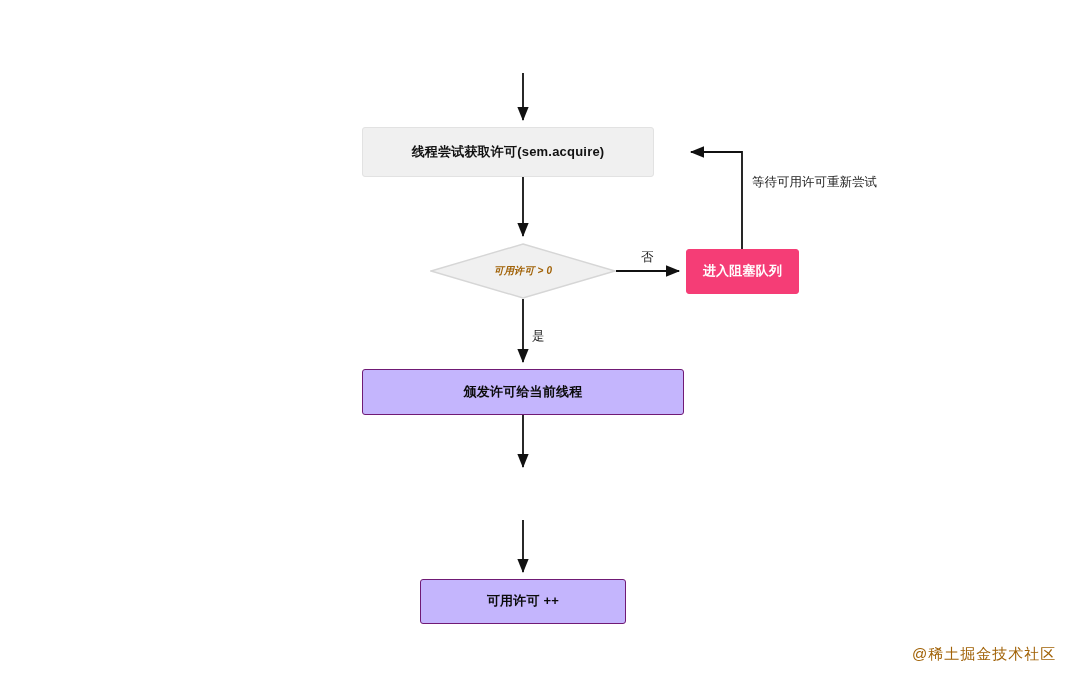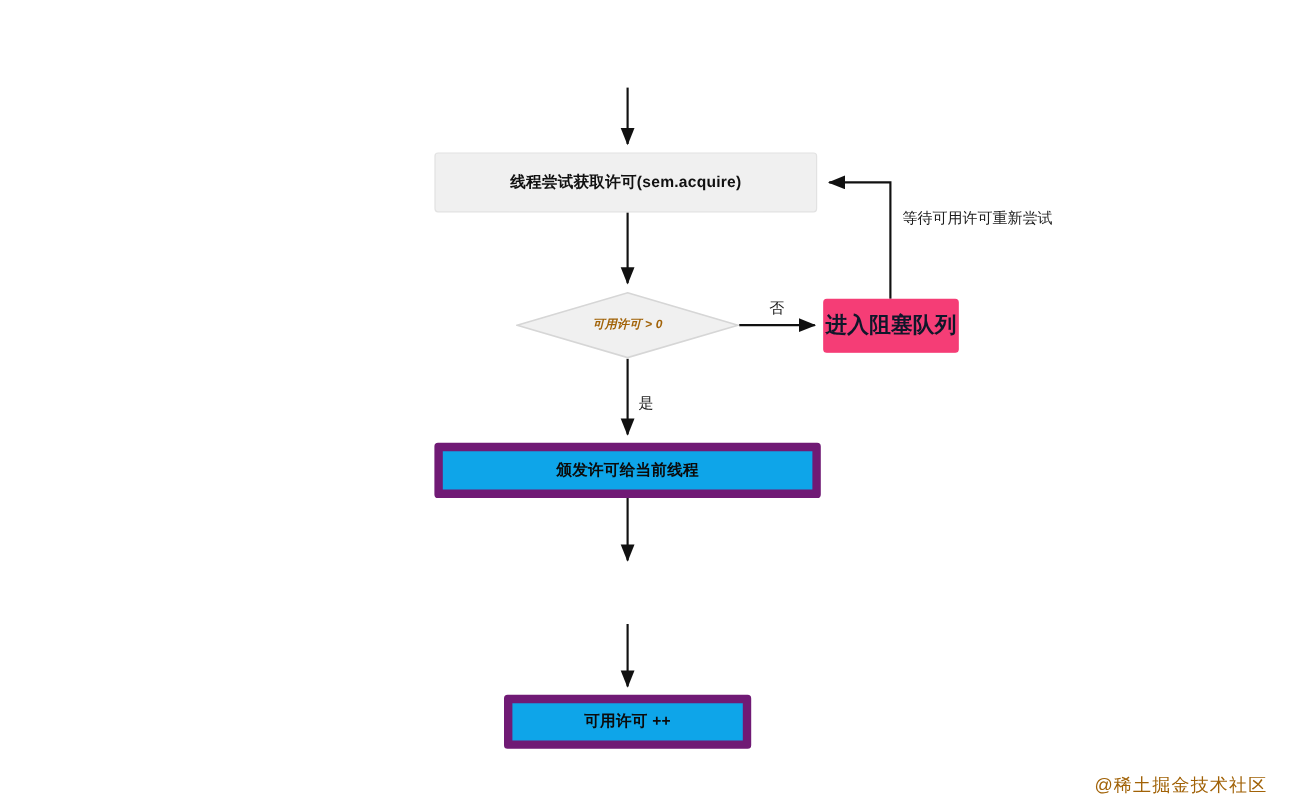--- a/index.html
+++ b/index.html
@@ -38,32 +38,32 @@
     line-height: 1.25;
   }
   .node-process {
     background: #f0f0f0;
     border: 1px solid #e2e2e2;
     border-radius: 3px;
     color: #111111;
     font-size: 13px;
   }
   .node-green {
-    background: #0ea5e9;
-    border: 7px solid #701a75;
+    background: #c4b5fd;
+    border: 1px solid #701a75;
     border-radius: 3px;
     color: #0b0b0b;
     font-size: 13px;
   }
   .node-pink {
     background: #f53d76;
     border: 1px solid #f53d76;
     border-radius: 3px;
-    color: #0f172a;
-    font-size: 18px;
+    color: #ffffff;
+    font-size: 13px;
   }
   .node-decision {
     background: transparent;
     color: #a16207;
     font-size: 10px;
     font-style: italic;
   }
   .diamond-shape {
     position: absolute;
     left: 0;
@@ -115,21 +115,21 @@
     <line x1="523" y1="299" x2="523" y2="362" stroke="#111111" stroke-width="1.8" marker-end="url(#arrowhead)"></line>
 
     <line x1="523" y1="415" x2="523" y2="467" stroke="#111111" stroke-width="1.8" marker-end="url(#arrowhead)"></line>
 
     <line x1="523" y1="520" x2="523" y2="572" stroke="#111111" stroke-width="1.8" marker-end="url(#arrowhead)"></line>
 
     <path d="M742,249 L742,152 L691,152" fill="none" stroke="#111111" stroke-width="1.8" marker-end="url(#arrowhead-left)"></path>
   </svg>
 
 
-  <div class="node node-process" style="left:362px; top:127px; width:319px; height:50px;">
+  <div class="node node-process" style="left:362px; top:127px; width:292px; height:50px;">
     <span>线程尝试获取许可(sem.acquire)</span>
   </div>
 
   <div class="node node-decision" style="left:430px; top:243px; width:186px; height:56px;">
     <svg class="diamond-shape" viewBox="0 0 186 56" preserveAspectRatio="none" xmlns="http://www.w3.org/2000/svg">
       <polygon points="93,1 185,28 93,55 1,28" fill="#f0f0f0" stroke="#d6d6d6" stroke-width="1.4"></polygon>
     </svg>
     <span class="decision-label">可用许可 &gt; 0</span>
   </div>
 

